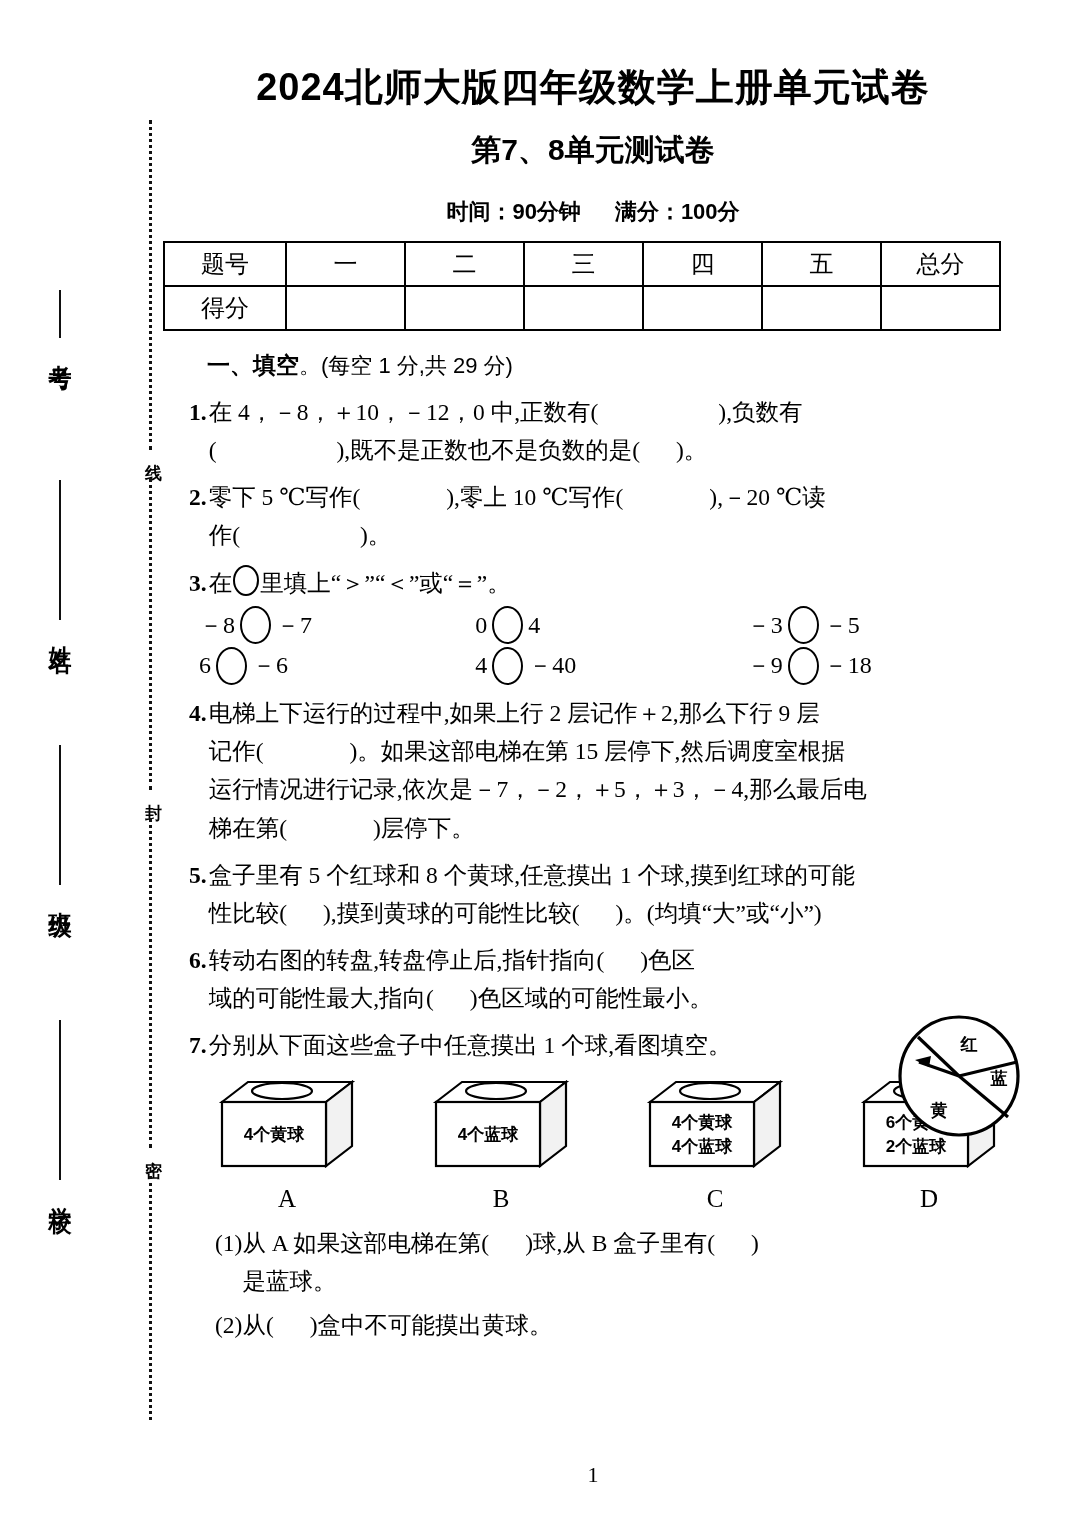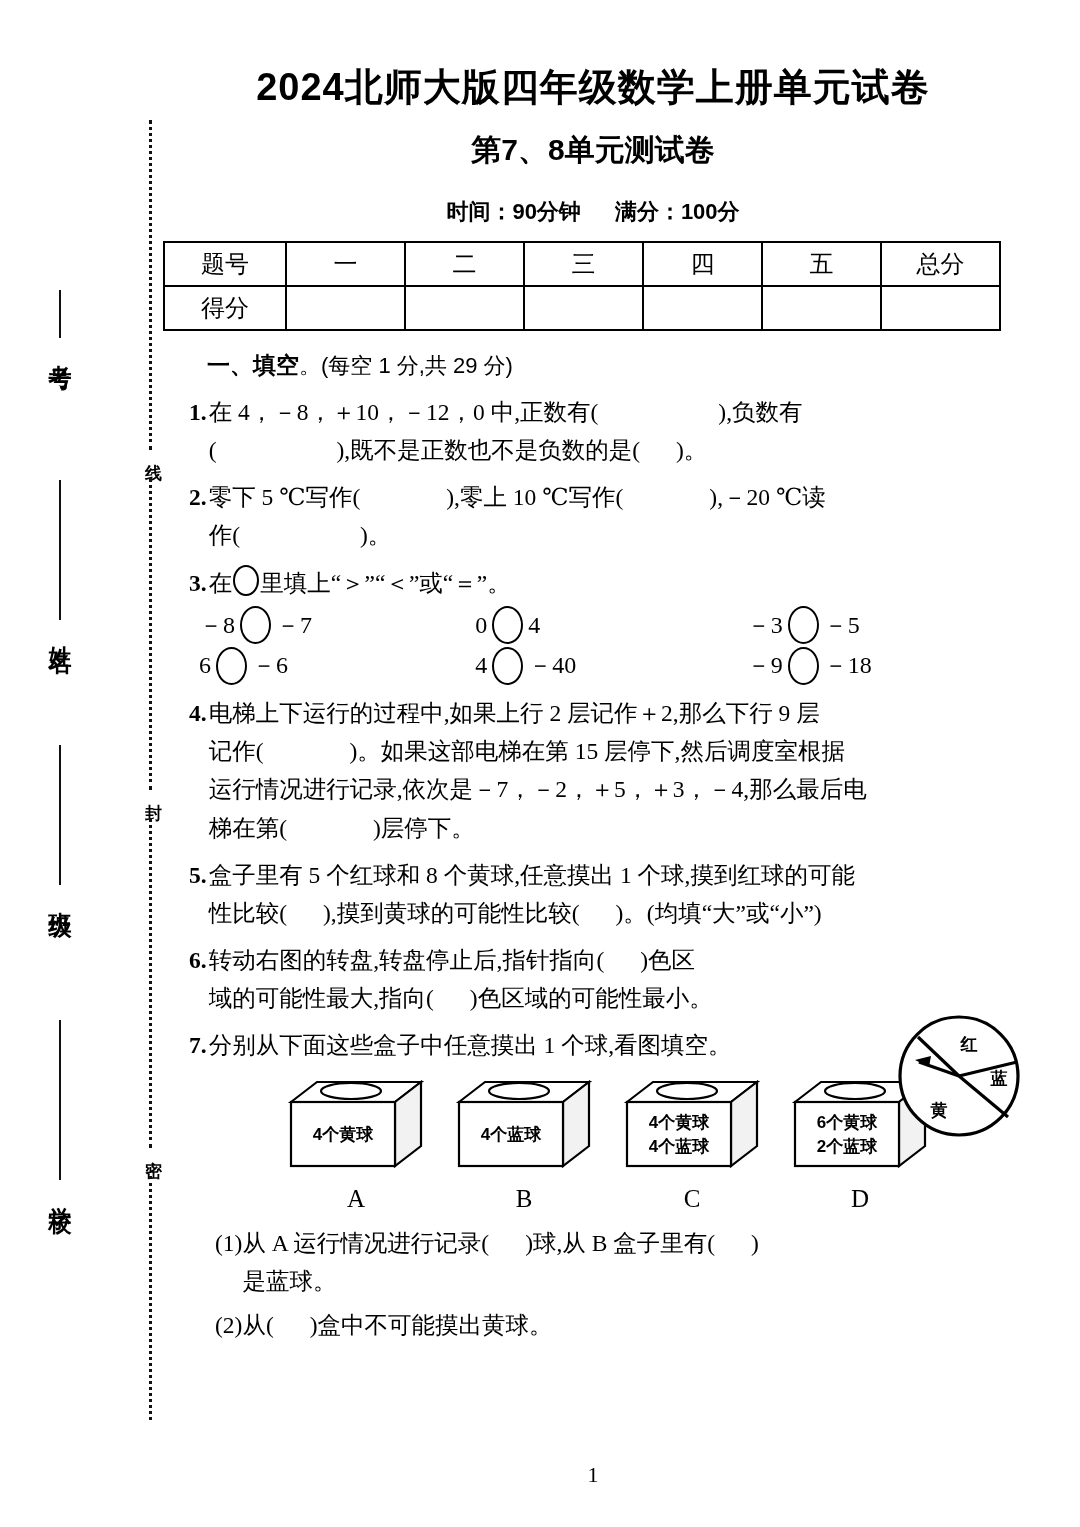--- a/index.html
+++ b/index.html
@@ -190,21 +190,21 @@
     position: absolute;
     right: 0px;
     top: 1012px;
     width: 128px;
     height: 128px;
   }
 
   
   #boxes-row {
     display: flex;
-    justify-content: center;
+    justify-content: space-between;
     padding-left: 40px;
     padding-right: 10px;
     margin-top: 10px;
   }
   .box-item {
     width: 168px;
     display: flex;
     flex-direction: column;
     align-items: center;
   }
@@ -469,21 +469,21 @@
         </svg>
         <div class="box-letter">D</div>
       </div>
 
     </div>
 
     <div class="subq">
       <div class="subq-num">(1)</div>
       <div class="subq-body">
         <div>
-          <span>从 A 运行情况进行记录(</span><span class="blank-s"></span><span>)球,从 B 盒子里有(</span><span class="blank-s"></span><span>)</span>
+          <span>从 A 如果这部电梯在第(</span><span class="blank-s"></span><span>)球,从 B 盒子里有(</span><span class="blank-s"></span><span>)</span>
         </div>
         <div>是蓝球。</div>
       </div>
     </div>
 
     <div class="subq">
       <div class="subq-num">(2)</div>
       <div class="subq-body">
         <div>
           <span>从(</span><span class="blank-s"></span><span>)盒中不可能摸出黄球。</span>

